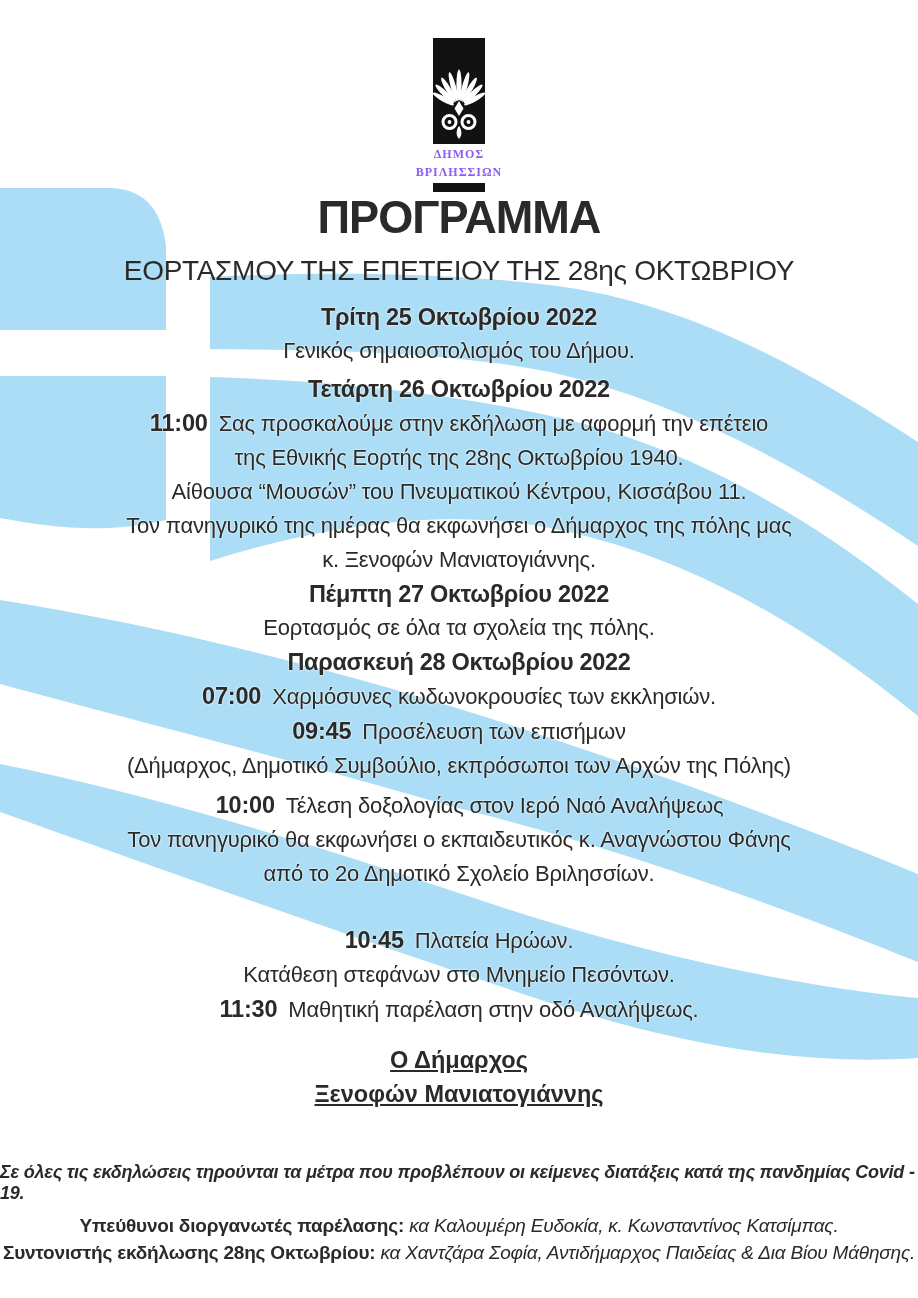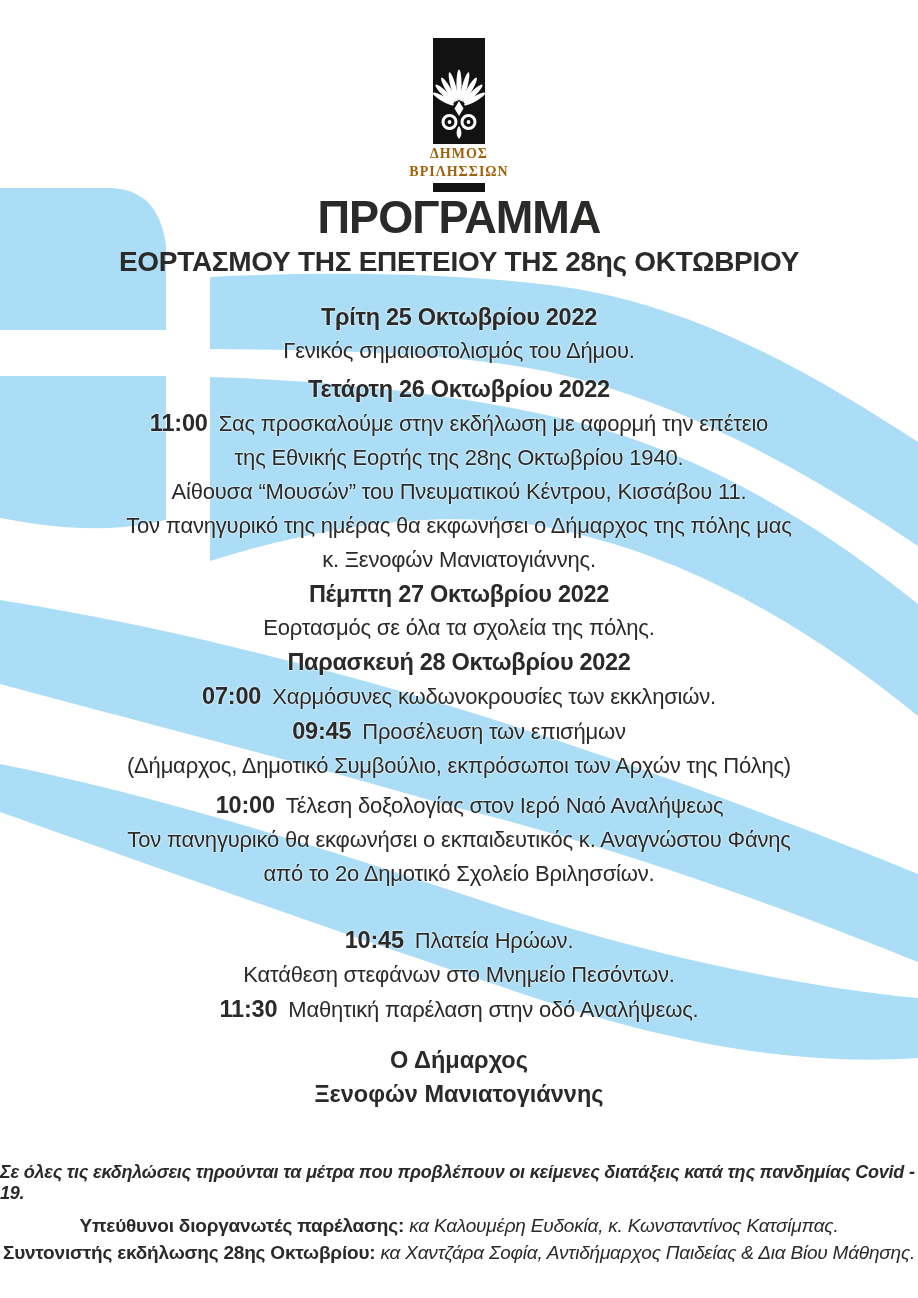--- a/index.html
+++ b/index.html
@@ -6,38 +6,38 @@
   body{
     width:918px;height:1298px;background:#ffffff;position:relative;overflow:hidden;
     font-family:"Liberation Sans","DejaVu Sans",sans-serif;color:#2b2a29;
   }
   .bg{position:absolute;top:0;left:0;z-index:0;}
   .page{position:absolute;top:0;left:0;width:918px;height:1298px;z-index:1;}
 
   
   .logo{position:absolute;top:38px;left:0;width:100%;display:flex;flex-direction:column;align-items:center;}
   .logo-rect{width:52px;height:106px;background:#121212;display:block;}
-  .logo-name{font-family:"Liberation Serif","DejaVu Serif",serif;font-weight:bold;font-size:14px;
-             letter-spacing:1px;color:#a16207;line-height:16px;margin-top:2px;}
+  .logo-name{font-family:"Liberation Serif","DejaVu Serif",serif;font-weight:bold;font-size:12px;
+             letter-spacing:1px;color:#8b5cf6;line-height:16px;margin-top:2px;}
   .logo-bar{width:52px;height:9px;background:#121212;margin-top:3px;}
 
   
   .header{position:absolute;top:192px;left:0;width:100%;text-align:center;}
   .title{font-size:46px;font-weight:bold;letter-spacing:-1px;line-height:50px;transform:scaleX(.98);}
-  .subtitle{font-size:28px;font-weight:bold;letter-spacing:-.3px;line-height:34px;margin-top:3px;}
+  .subtitle{font-size:28px;font-weight:normal;letter-spacing:-.3px;line-height:34px;margin-top:12px;}
 
   
   .sched{position:absolute;top:300px;left:0;width:100%;text-align:center;
          text-shadow:0 0 2px rgba(255,255,255,.85),0 0 2px rgba(255,255,255,.7);}
   .s-row{font-size:22px;line-height:34px;letter-spacing:-.2px;}
   .s-day{font-size:23.5px;font-weight:bold;letter-spacing:-.3px;}
   .s-time{font-weight:bold;font-size:23.5px;margin-right:11px;}
   .mt4{margin-top:4px;} .mt5{margin-top:5px;padding-left:21px;} .mt6{margin-top:0;} .mt16{margin-top:32px;}
 
-  .signature{margin-top:16px;font-weight:bold;font-size:23.5px;line-height:34px;}
+  .signature{margin-top:16px;font-weight:bold;font-size:23.5px;line-height:34px;text-decoration:underline;}
 
   
   .covid{position:absolute;top:1162px;left:0;width:100%;
          font-size:18px;font-weight:bold;font-style:italic;letter-spacing:-.2px;}
   .organizers{position:absolute;top:1212px;left:0;width:100%;text-align:center;
               font-size:19px;line-height:27px;letter-spacing:-.2px;}
   .org-label{font-weight:bold;font-style:normal;}
   .org-names{font-style:italic;}
 </style>
 </head>

